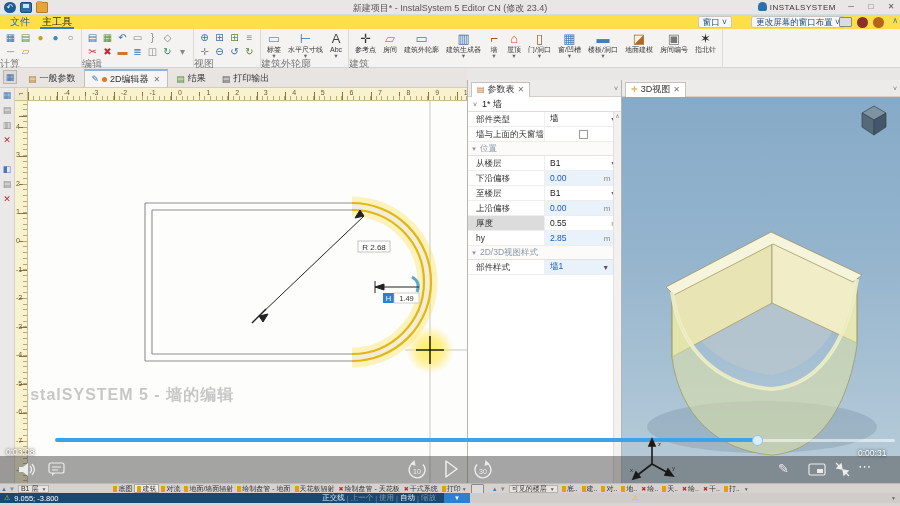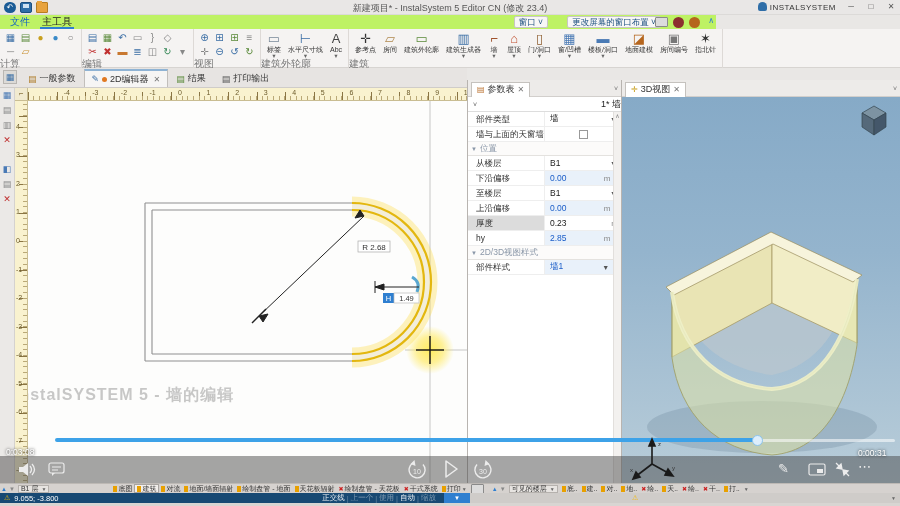--- a/index.html
+++ b/index.html
@@ -14,21 +14,21 @@
   #qa-app{left:4px;background:#1c5c96;color:#fff;font-size:8px;line-height:11px;text-align:center;border-radius:6px}
   #qa-save{left:20px;background:#2f6ea8;border:1px solid #1c4f80}
   #qa-save:before{content:"";position:absolute;left:2px;top:1px;width:6px;height:4px;background:#cfe2f2}
   #qa-folder{left:36px;background:#e8a33d;border:1px solid #b87d20;border-radius:1px}
   #qa-folder:before{content:"";position:absolute;left:0;top:-2px;width:5px;height:2px;background:#e8a33d}
   #brand{right:64px;top:2px;font-size:8px;color:#333;letter-spacing:.5px}
   #brand .logo{display:inline-block;width:9px;height:9px;background:#2f6ea8;border-radius:50% 50% 2px 2px;margin-right:3px;vertical-align:-1px}
   .wbtn{top:0;width:18px;height:14px;text-align:center;font-size:8px;color:#555;line-height:14px}
   #btn-min{right:40px}#btn-max{right:20px}#btn-close{right:0}
   
-  #menurow{left:0;top:15px;width:716px;height:14px;background:#bef264;font-size:10px}
+  #menurow{left:0;top:15px;width:900px;height:14px;background:#fde047;font-size:10px}
   #menu-file{left:10px;top:0;color:#1565c0;height:14px;line-height:13px}
   #menu-main{left:40px;top:0;color:#222;height:14px;line-height:13px;border-bottom:2px solid #2f7fd0;padding:0 2px}
   .mr-btn{top:1px;height:12px;line-height:11px;font-size:8.5px;color:#1b4f7f;border:1px solid #c9c6c3;background:#f8f7f6;padding:0 4px;border-radius:2px}
   #mr-window{right:168px}
   #mr-layout{right:55px}
   .mr-ico{top:2px;width:13px;height:10px;border:1px solid #8a8a8a;background:#dcdcdc;border-radius:1px}
   #mr-monitor{right:48px}
   #mr-badge{right:32px;width:11px;height:11px;border:none;background:#8c2f2f;border-radius:50%}
   #mr-help{right:16px;width:11px;height:11px;border:none;background:#b5651d;border-radius:50%}
   #mr-collapse{right:2px;top:1px;color:#2f7fd0;font-size:8px}
@@ -68,21 +68,21 @@
   #watermark{left:-14px;top:284px;font-size:16px;font-weight:bold;color:rgba(110,110,110,.38);white-space:nowrap;letter-spacing:1px}
   
   #params{left:467px;top:80px;width:155px;height:403px;background:#fff;border-left:1px solid #b8b4b0;border-right:1px solid #b8b4b0}
   .ptabstrip{height:17px;background:#edebe9;border-bottom:1px solid #d2cfcc;display:flex;align-items:center;padding:0 3px;font-size:9px}
   .ptab{background:#fff;border:1px solid #c5c2be;border-bottom:none;height:15px;display:flex;align-items:center;gap:3px;padding:0 5px;margin-top:2px}
   .ptab .pico{font-size:8px}
   .ptab .pclose{color:#777;font-size:8px}
   .pstrip-caret{margin-left:auto;color:#777;font-size:7px}
   #psel{height:15px;border-bottom:1px solid #ddd;display:flex;align-items:center;font-size:9px}
   #psel .selcaret{width:14px;color:#666;font-size:7px;text-align:center}
-  #psel .seltext{flex:1;text-align:right;color:#222}
+  #psel .seltext{flex:1;text-align:left;color:#222}
   .psec{height:14px;display:flex;align-items:center;gap:3px;padding-left:3px;color:#8a97a8;font-size:8.5px;border-bottom:1px solid #e4e2df;background:#fcfbfa}
   .psec .scaret{font-size:6px}
   .prow{height:15px;display:flex;border-bottom:1px solid #eee;font-size:8.5px}
   .plabel{width:76px;padding:0 0 0 8px;line-height:14px;color:#333;white-space:nowrap;overflow:hidden}
   .plabel.sel{background:#dcdcdc}
   .pval{flex:1;display:flex;align-items:center;padding:0 2px;border-left:1px solid #eee}
   .pval .v{flex:1;padding-left:3px;color:#222}
   .pval .v.blue{color:#1a5dc8}
   .pval.bluebg{background:#e9f1fa}
   .pval .unit{color:#888;font-size:8px;margin-right:1px}
@@ -470,21 +470,21 @@
           <div class="plabel">上沿偏移</div>
           <div class="pval bluebg">
             <span class="v blue">0.00</span>
             <span class="unit">m</span>
             <span class="reset">↺</span>
           </div>
         </div>
         <div class="prow">
           <div class="plabel sel">厚度</div>
           <div class="pval">
-            <span class="v">0.23</span>
+            <span class="v">0.55</span>
             <span class="unit">m</span>
           </div>
         </div>
         <div class="prow">
           <div class="plabel">hy</div>
           <div class="pval bluebg">
             <span class="v blue">2.85</span>
             <span class="unit">m</span>
             <span class="reset">↺</span>
           </div>

